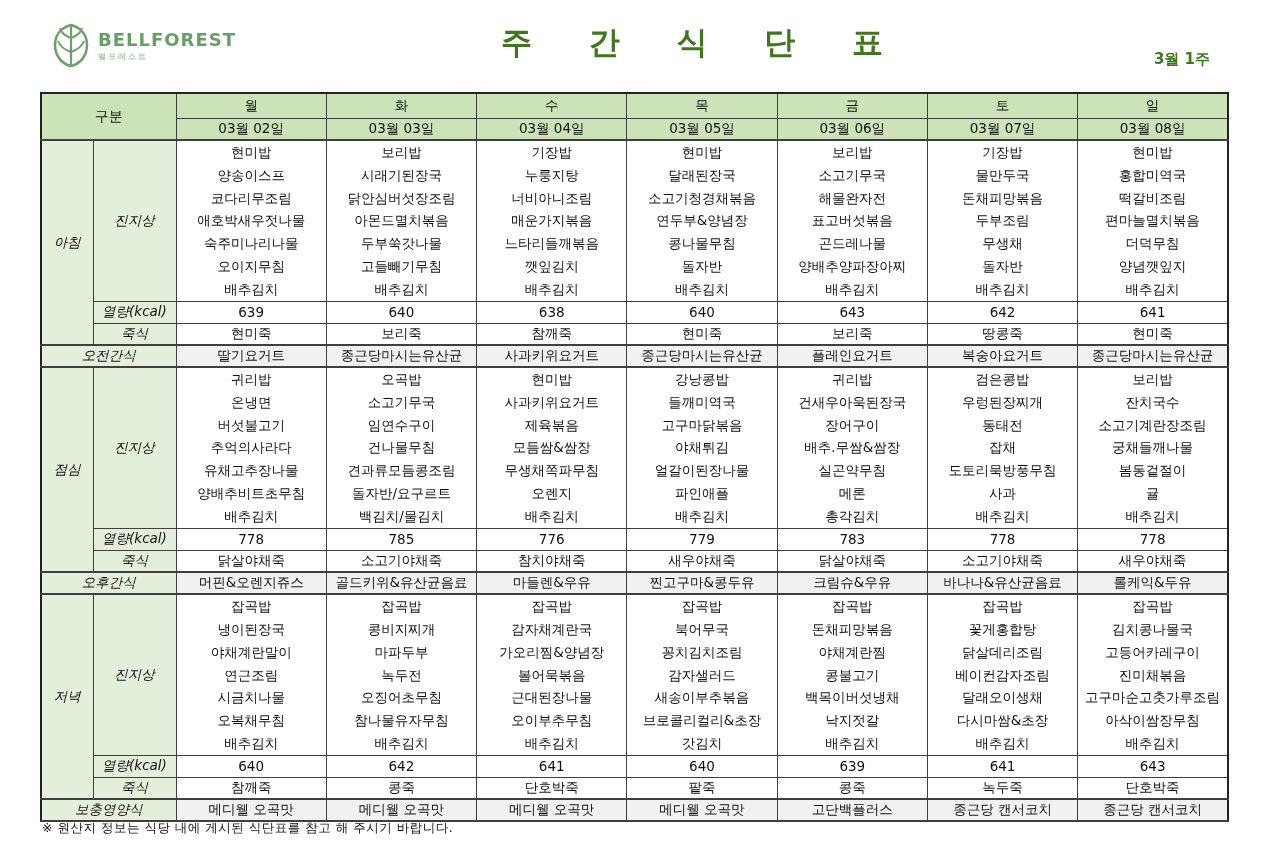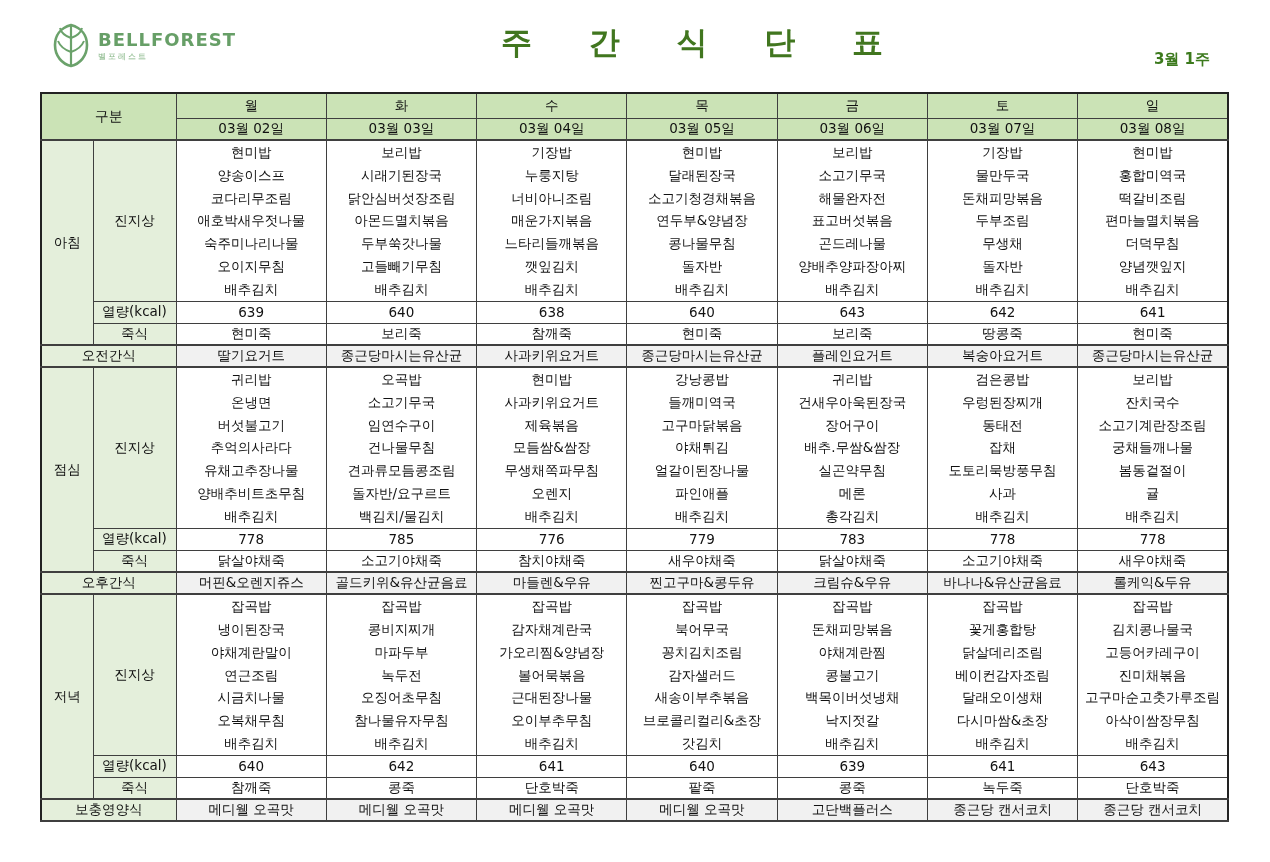--- a/index.html
+++ b/index.html
@@ -23,21 +23,21 @@
   table.menu { border:2px solid #222; }
   .menu th, .menu td { border:1px solid #3f3f3f; text-align:center; vertical-align:middle;
                        padding:0; font-weight:normal; overflow:hidden; }
   tr.hdr1 { height:25px; }
   tr.hdr2 { height:22px;padding-left:15px; }
   tr.menu-row { height:160px; }
   tr.small { height:22px;margin-left:44px; }
   tr.hdr1 th, tr.hdr2 th, th.corner { background:#cbe3b6; }
   tr.hdr2 th { border-bottom-width:2px; }
   th.corner { border-bottom-width:2px; font-size:14px; }
-  th.group-label, th.sub-label { background:#e4efdb; }
+  th.group-label, th.sub-label { background:#e4efdb;font-style:italic; }
   td.snack-cell { background:#f1f1f1; }
   tr.snack th, tr.snack td { border-top-width:2px; border-bottom-width:2px; }
   td.menu-cell div { line-height:22.8px; white-space:nowrap; }
   td.num, td.porridge, td.snack-cell { font-size:13.5px; }
 
   
   .notes { position:absolute; left:42px; top:816px; font-size:12.5px; color:#111; line-height:23px;
            letter-spacing:0.5px; white-space:nowrap; }
 </style>
 </head>
@@ -382,15 +382,16 @@
           <td class="snack-cell">메디웰 오곡맛</td>
           <td class="snack-cell">메디웰 오곡맛</td>
           <td class="snack-cell">고단백플러스</td>
           <td class="snack-cell">종근당 캔서코치</td>
           <td class="snack-cell">종근당 캔서코치</td>
         </tr>
       </tbody>
   </table>
 
   <div class="notes">
+    <div>※ 원산지 정보는 식당 내에 게시된 식단표를 참고 해 주시기 바랍니다.</div>
   </div>
 
 </div>
 
 </body></html>

